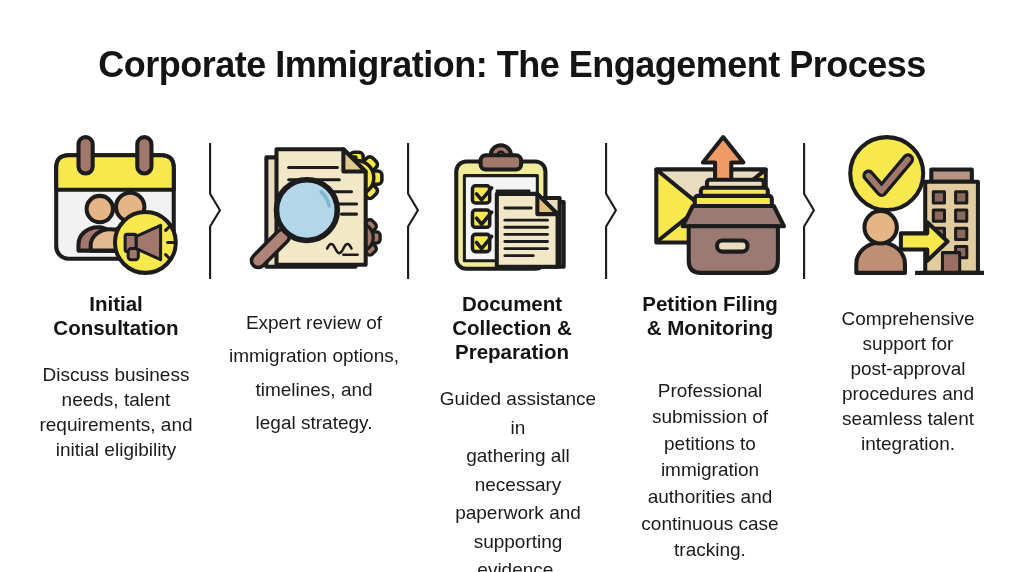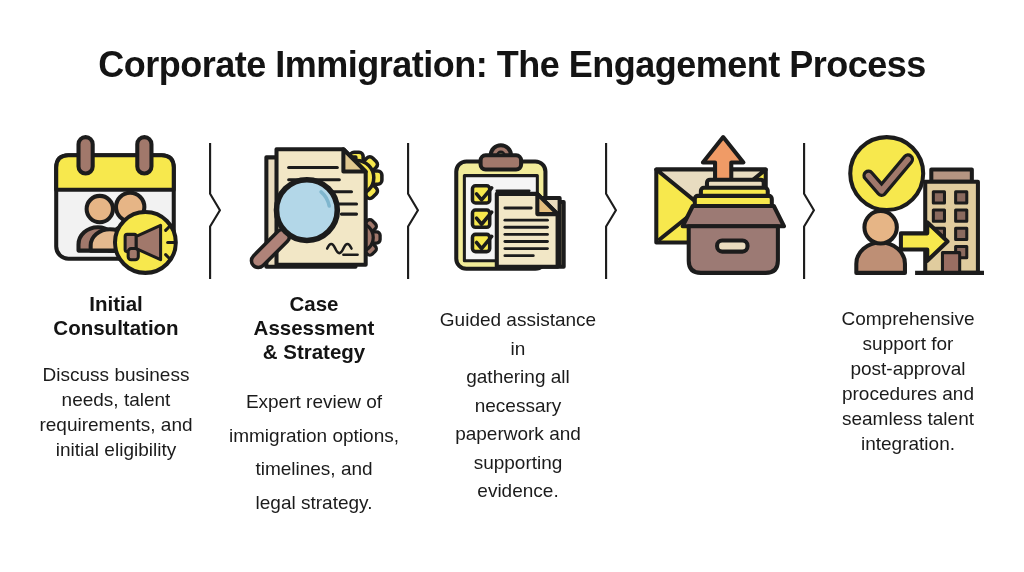--- a/index.html
+++ b/index.html
@@ -106,23 +106,20 @@
           </g>
           <path d="M88 118 q4 -9 8 0 q4 9 8 0 q4 -9 8 0" fill="none" stroke="#1c1c1c" stroke-width="2.5" stroke-linecap="round"></path>
           <line x1="104" y1="124" x2="118" y2="124" stroke="#1c1c1c" stroke-width="2.5" stroke-linecap="round"></line>
 
           <line x1="44" y1="106" x2="20" y2="130" stroke="#1c1c1c" stroke-width="17" stroke-linecap="round"></line>
           <line x1="44" y1="106" x2="20" y2="130" stroke="#B08379" stroke-width="10" stroke-linecap="round"></line>
           <circle cx="68" cy="80" r="30" fill="#B3D7E8" stroke="#1c1c1c" stroke-width="5.5"></circle>
           <path d="M82 62 A24 24 0 0 1 90 76" fill="none" stroke="#7FB6CE" stroke-width="3.5" stroke-linecap="round"></path>
         </svg>
       </div>
-      <div class="step-heading">Case
-Assessment
-&amp; Strategy</div>
       <div class="step-desc">Expert review of
 immigration options,
 timelines, and
 legal strategy.</div>
     </div>
 
     <div class="sep">
       <svg width="22" height="170" viewBox="0 0 22 170">
         <path d="M5 2 V64 L17 84 L5 104 V168" fill="none" stroke="#1c1c1c" stroke-width="2.6"></path>
       </svg>
@@ -166,20 +163,23 @@
             <line x1="68" y1="78" x2="94" y2="78"></line>
             <line x1="68" y1="90" x2="110" y2="90"></line>
             <line x1="68" y1="97" x2="110" y2="97"></line>
             <line x1="68" y1="104" x2="110" y2="104"></line>
             <line x1="68" y1="111" x2="110" y2="111"></line>
             <line x1="68" y1="118" x2="110" y2="118"></line>
             <line x1="68" y1="125" x2="96" y2="125"></line>
           </g>
         </svg>
       </div>
+      <div class="step-heading">Document
+Collection &amp;
+Preparation</div>
       <div class="step-desc">Guided assistance in
 gathering all
 necessary
 paperwork and
 supporting evidence.</div>
     </div>
 
     <div class="sep">
       <svg width="22" height="170" viewBox="0 0 22 170">
         <path d="M5 2 V64 L17 84 L5 104 V168" fill="none" stroke="#1c1c1c" stroke-width="2.6"></path>
@@ -199,20 +199,29 @@
           <g stroke="#1c1c1c" stroke-width="4" stroke-linejoin="round">
             <rect x="72" y="50" width="56" height="28" rx="3" fill="#EADCBE"></rect>
             <rect x="66" y="58" width="66" height="24" rx="3" fill="#F7E84D"></rect>
             <rect x="60" y="66" width="76" height="16" rx="3" fill="#F7E84D"></rect>
             <polygon points="48,96 58,76 138,76 148,96" fill="#9C7A74"></polygon>
             <path d="M54 96 H142 V130 Q142 142 130 142 H66 Q54 142 54 130 Z" fill="#9C7A74"></path>
             <rect x="82" y="110" width="30" height="11" rx="5" fill="#EADCBE"></rect>
           </g>
         </svg>
       </div>
+      <div class="step-heading">Petition Filing
+&amp; Monitoring</div>
+      <div class="step-desc">Professional
+submission of
+petitions to
+immigration
+authorities and
+continuous case
+tracking.</div>
     </div>
 
     <div class="sep">
       <svg width="22" height="170" viewBox="0 0 22 170">
         <path d="M5 2 V64 L17 84 L5 104 V168" fill="none" stroke="#1c1c1c" stroke-width="2.6"></path>
       </svg>
     </div>
 
     <div class="step step-5">
       <div class="icon-box">

